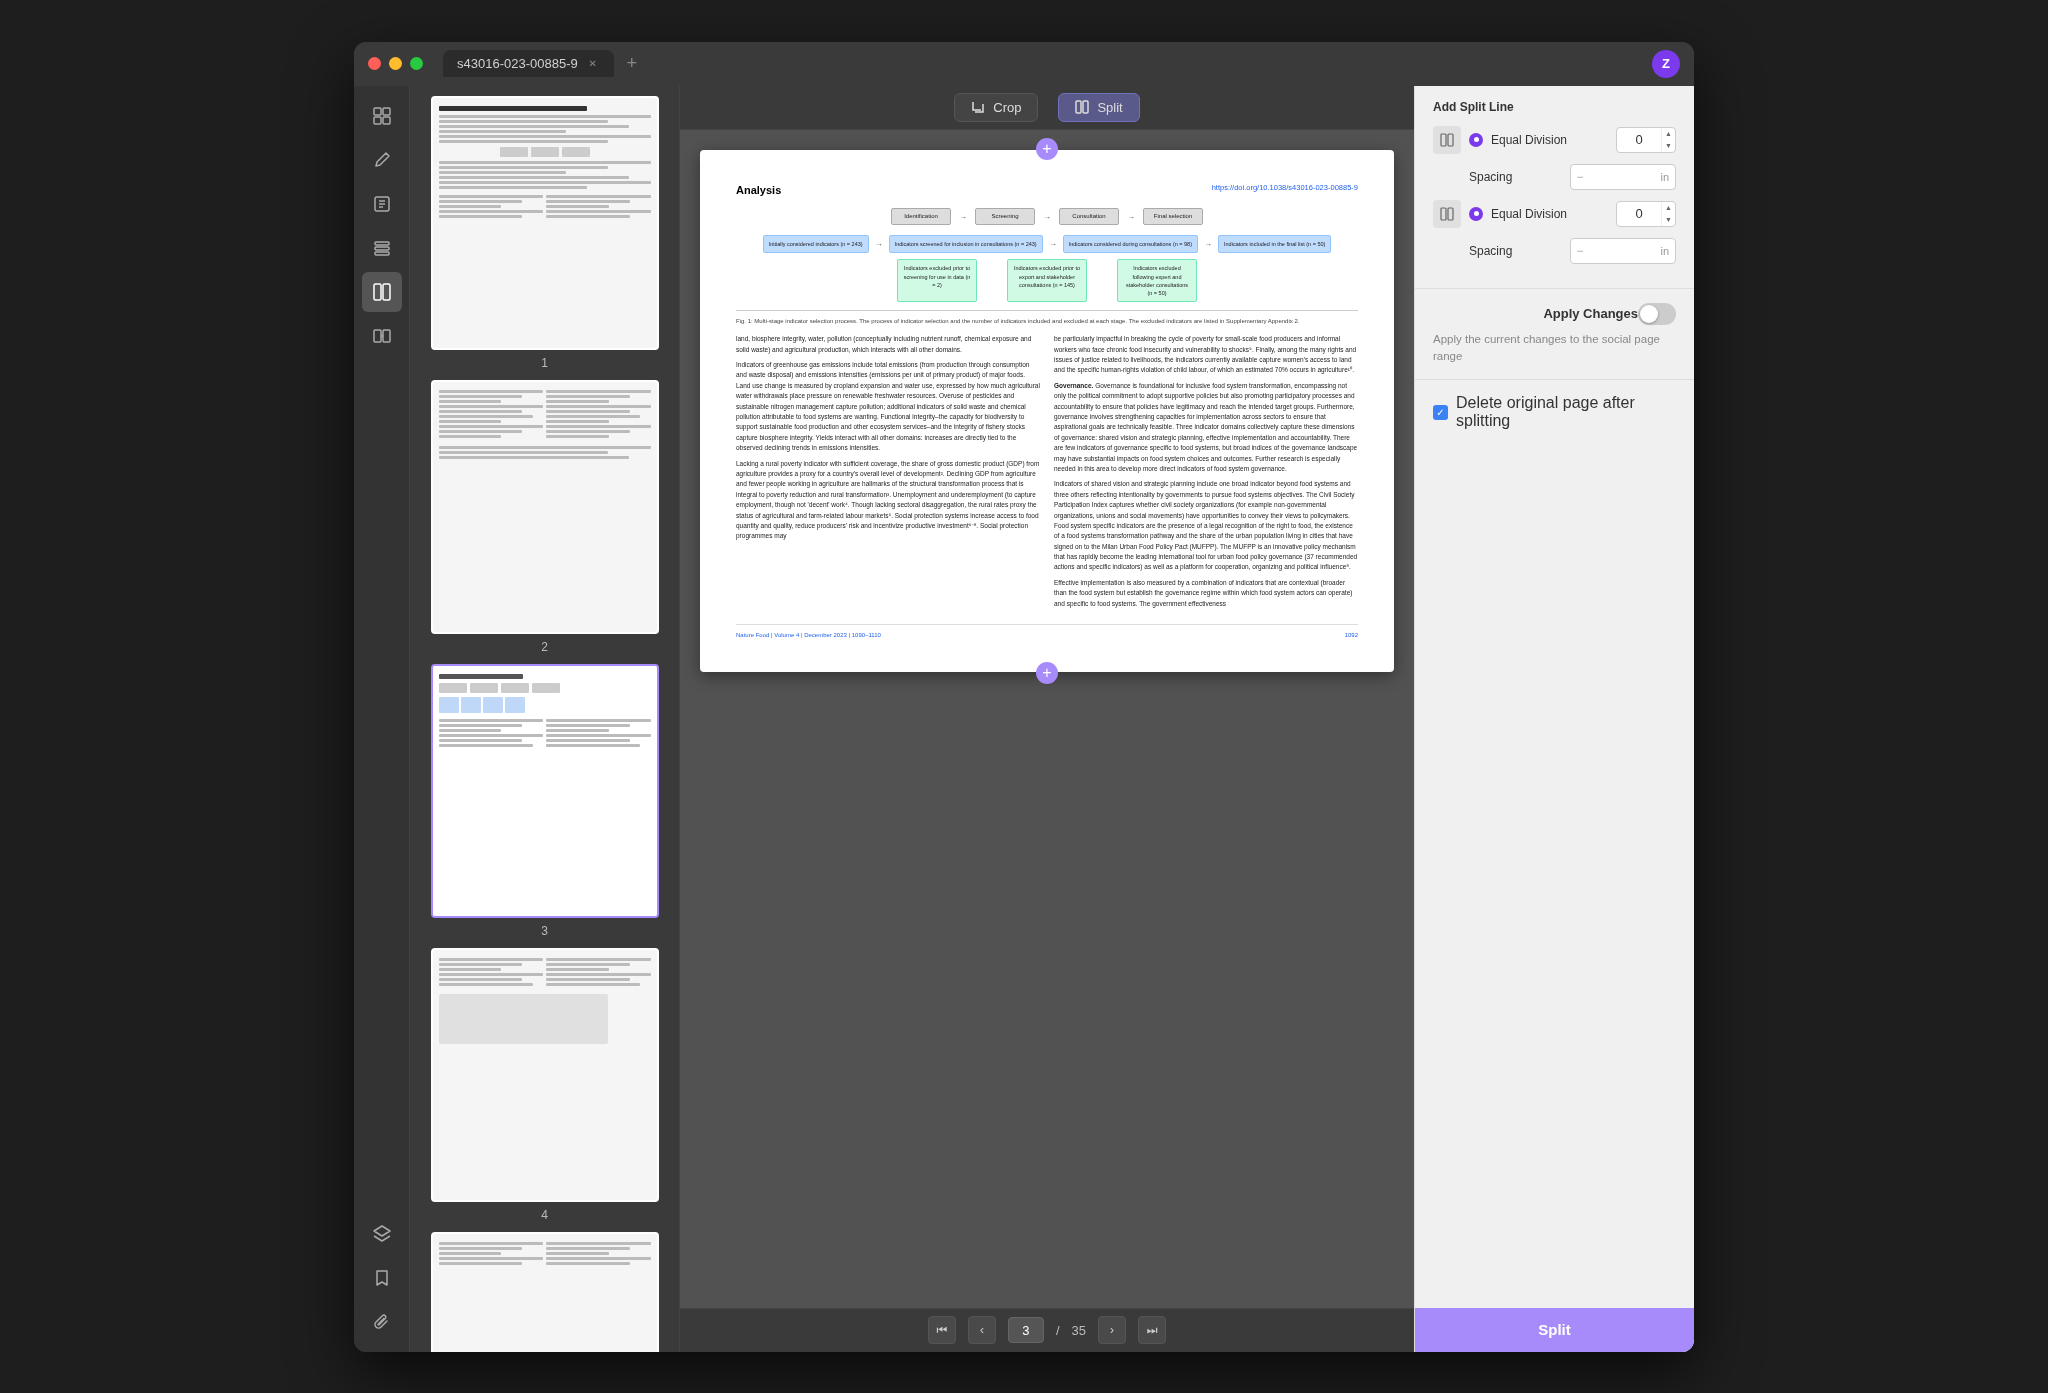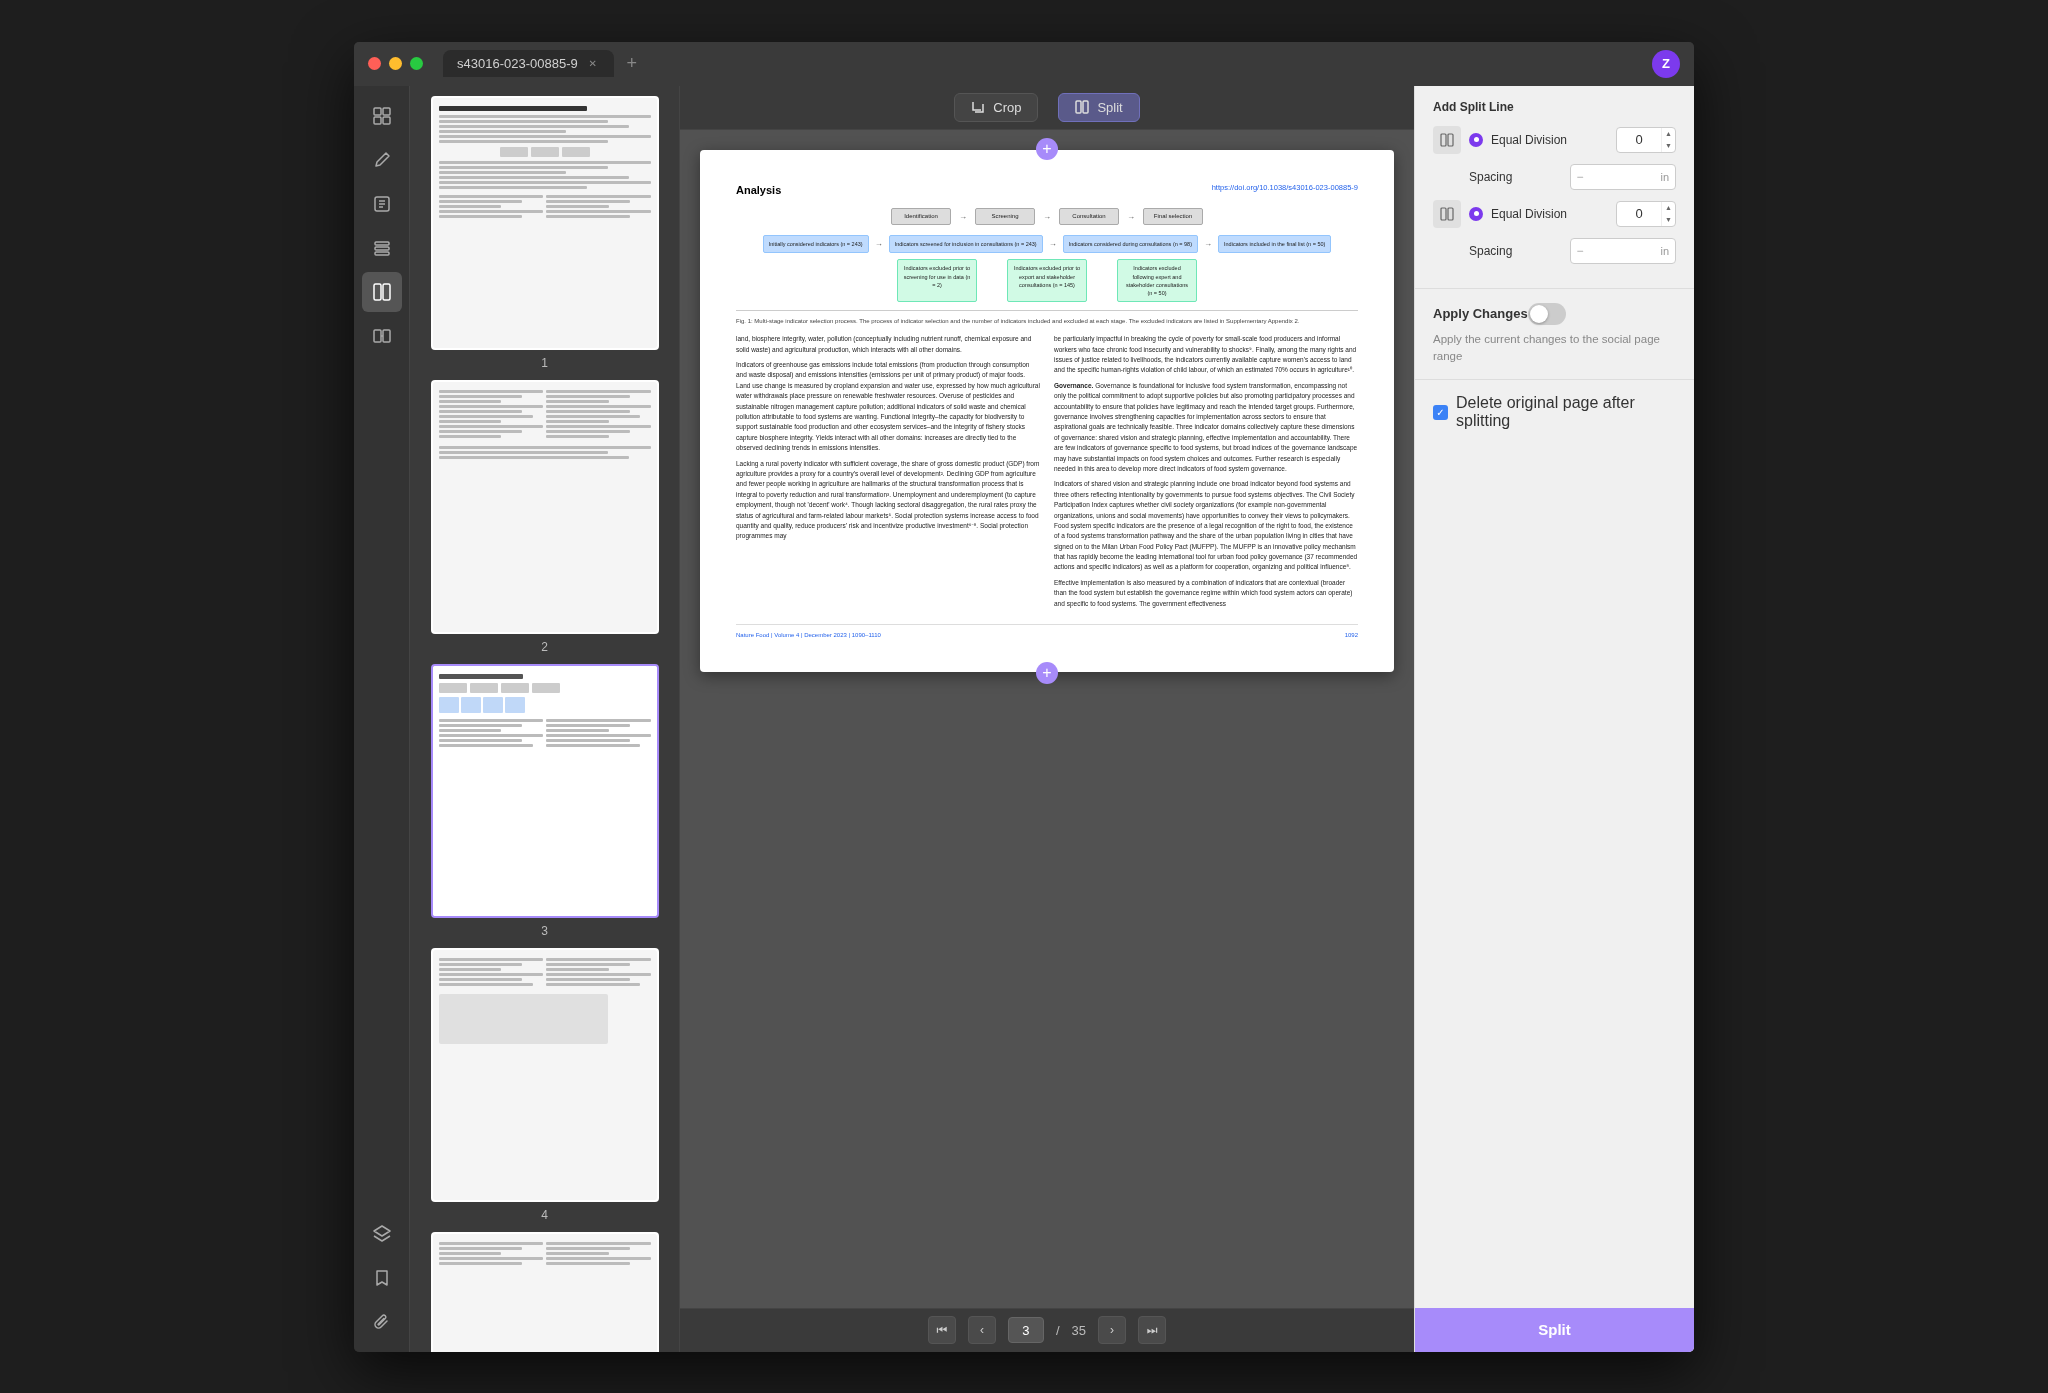--- a/index.html
+++ b/index.html
@@ -9,21 +9,21 @@
       display: flex;
       align-items: center;
       justify-content: center;
       height: 100vh;
       min-height: 1393px;
     }
     .window {
       width: 1340px;
       height: 1310px;
       background: #2b2b2b;
-      border-radius: 5px;
+      border-radius: 12px;
       overflow: hidden;
       display: flex;
       flex-direction: column;
       box-shadow: 0 20px 60px rgba(0,0,0,0.7);
     }
     
     .titlebar {
       height: 44px;
       background: #3a3a3a;
       display: flex;
@@ -424,21 +424,21 @@
       cursor: pointer;
       margin-top: 8px;
     }
     .apply-section {
       padding: 14px 18px;
       border-bottom: 1px solid #ddd;
     }
     .apply-header {
       display: flex;
       align-items: center;
-      justify-content: flex-start;
+      justify-content: flex-end;
       margin-bottom: 6px;
     }
     .apply-title {
       font-size: 13px;
       font-weight: 600;
       color: #333;
     }
     .toggle {
       width: 38px; height: 22px;
       background: #ccc;

